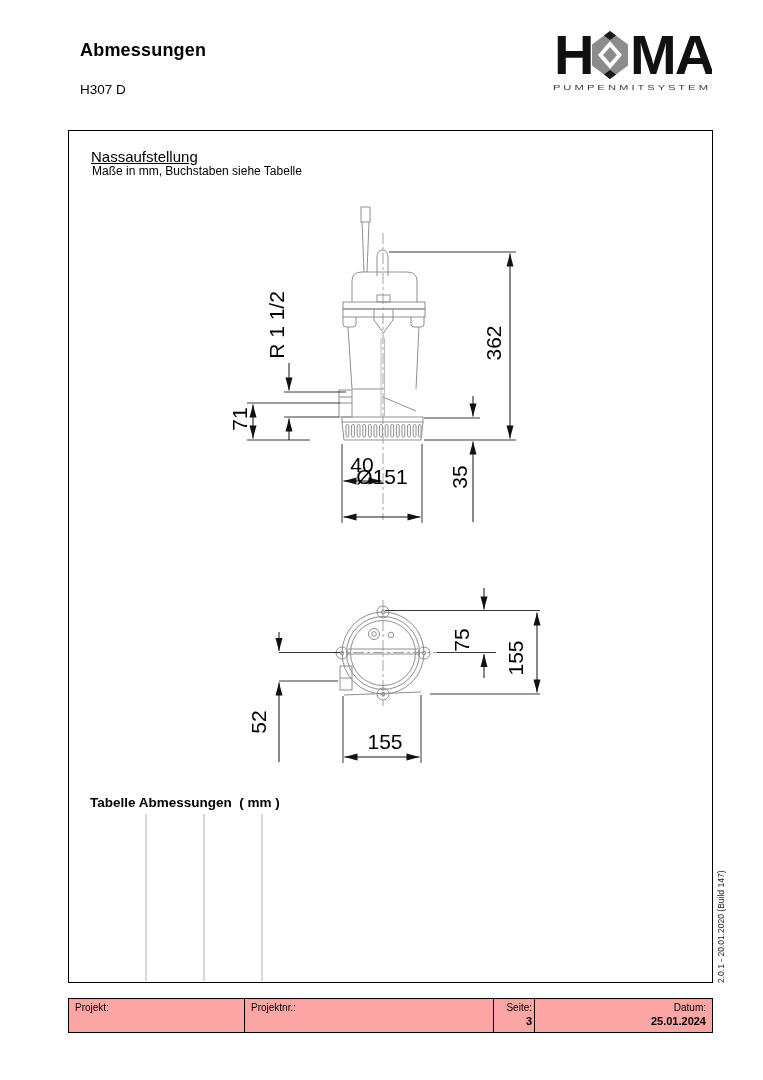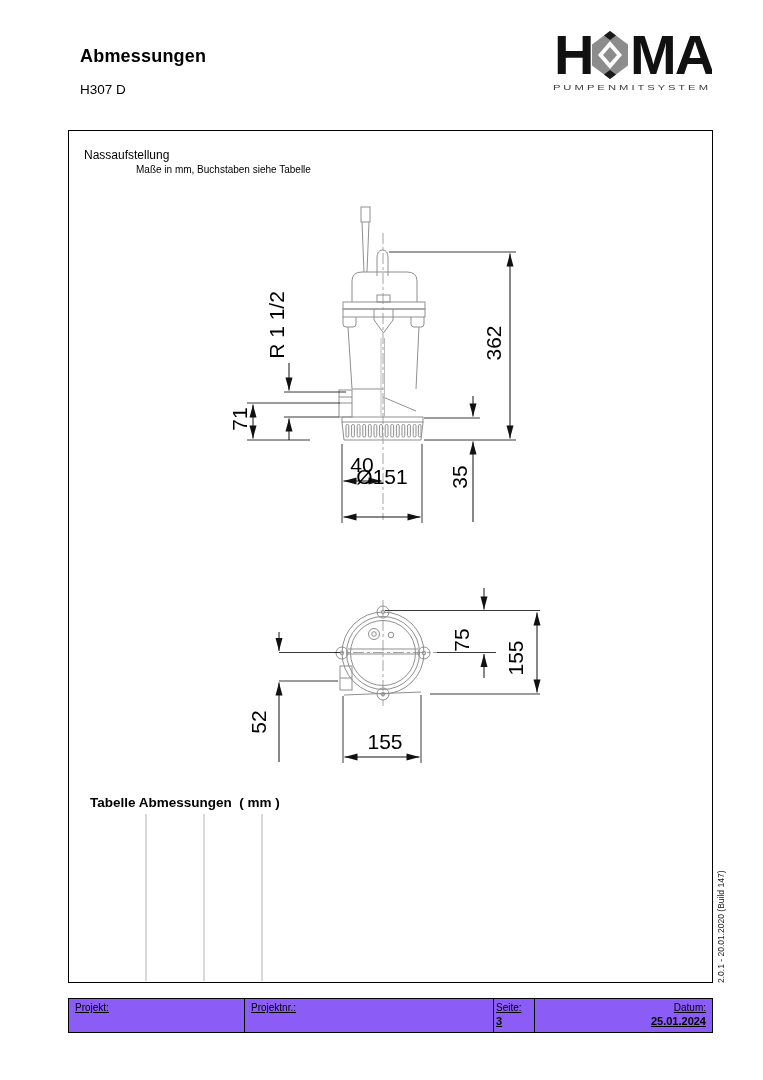--- a/index.html
+++ b/index.html
@@ -1,38 +1,38 @@
 <!DOCTYPE html>
 <html><head>
 <meta charset="utf-8">
 <style>
   html,body{margin:0;padding:0;background:#fff;}
   body{width:763px;height:1080px;position:relative;font-family:"Liberation Sans",sans-serif;color:#000;overflow:hidden;}
   .abs{position:absolute;}
   
-  .page-title{left:80px;top:46px;font-size:18px;font-weight:bold;letter-spacing:.2px;}
+  .page-title{left:80px;top:40px;font-size:18px;font-weight:bold;letter-spacing:.2px;}
   .page-model{left:80px;top:82px;font-size:13.5px;}
   
   .main-frame{left:68px;top:130px;width:643px;height:851px;border:1.5px solid #000;background:#fff;}
-  .note1{left:84px;top:148px;font-size:12px;}
-  .note2{left:92px;top:164px;font-size:10px;margin-left:44px;}
+  .note1{left:91px;top:148px;font-size:15px;text-decoration:underline;}
+  .note2{left:92px;top:164px;font-size:12px;}
   .table-heading{left:90px;top:795px;font-size:13.5px;font-weight:bold;white-space:pre;text-align:right;}
   
   .dim{font-size:21px;white-space:nowrap;transform:translate(-50%,-50%);line-height:1;}
   .dim.rot{transform:translate(-50%,-50%) rotate(-90deg);}
   
   .version-note{left:716px;top:983px;font-size:8.5px;color:#222;white-space:nowrap;transform:rotate(-90deg);transform-origin:0 0;}
   
-  .footer{left:68px;top:998px;width:643px;height:33px;border:1.5px solid #000;display:flex;background:#8b5cf6;text-decoration:underline;}
+  .footer{left:68px;top:998px;width:643px;height:33px;border:1.5px solid #000;display:flex;background:#fca5a5;}
   .fcell{border-left:1px solid #000;padding:3px 6px 0 6px;box-sizing:border-box;font-size:10px;}
   .fcell:first-child{border-left:none;}
   .fc-projekt{width:175px;}
   .fc-projektnr{width:249px;}
   .fc-erstellt{width:116px;}
-  .fc-seite{width:41px;text-align:left;padding-left:2px;padding-right:2px;}
+  .fc-seite{width:41px;text-align:right;padding-left:2px;padding-right:2px;}
   .fc-datum{flex:1;text-align:right;}
   .fval{font-size:11px;font-weight:bold;margin-top:2px;}
   svg{display:block;}
 </style>
 </head>
 <body>
 
 <div class="abs page-title">Abmessungen</div>
 <div class="abs page-model">H307 D</div>
 

